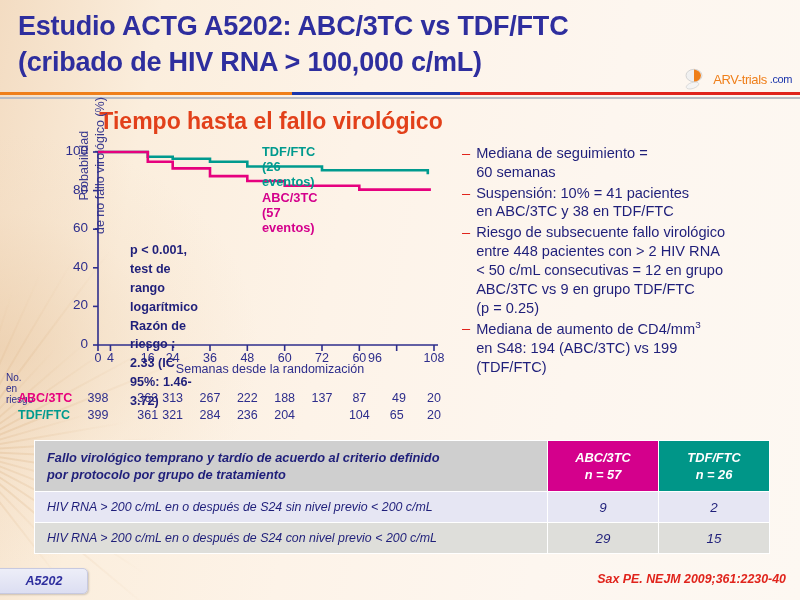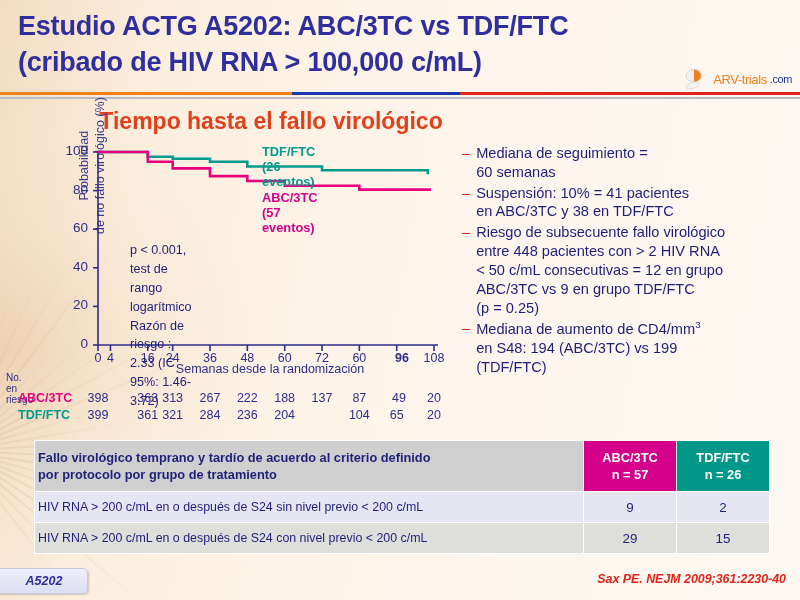--- a/index.html
+++ b/index.html
@@ -117,21 +117,21 @@
     position: absolute;
     color: #2e2e8c;
     font-size: 13.5px;
     text-align: right;
     width: 34px;
   }
   .stats-box {
     position: absolute;
     left: 130px; top: 241px;
     color: #1f1f7a;
-    font-weight: normal;
+    font-weight: bold;
     font-size: 12.6px;
     line-height: 1.5;
   }
   .curve-label {
     position: absolute;
     font-weight: bold;
     font-size: 12.8px;
   }
   .lbl-tdf { left: 262px; top: 144px; color: #009a8e; }
   .lbl-abc { left: 262px; top: 190px; color: #d4008c; }
@@ -172,22 +172,23 @@
   .dtable {
     position: absolute;
     left: 34px; top: 440px;
     width: 736px;
     border-collapse: collapse;
     font-size: 12.4px;
     table-layout: fixed;
   }
   .dtable td, .dtable th {
     border: 1px solid #ffffff;
-    padding: 3px 3px;
+    padding: 3px 12px;
     vertical-align: middle;
+    font-style: italic;
   }
   .dtable .hdr-desc {
     background: #cfcfcf;
     color: #1f1f7a;
     font-weight: bold;
     text-align: left;
     font-size: 12.8px;
     line-height: 1.35;
     white-space: pre-line;
     height: 44px;
@@ -321,21 +322,21 @@
     <div id="xticks">
         <div class="tick-label" style="left: 83px; top: 351px; width: 30px;">0</div>
         <div class="tick-label" style="left: 95.4444px; top: 351px; width: 30px;">4</div>
         <div class="tick-label" style="left: 132.778px; top: 351px; width: 30px;">16</div>
         <div class="tick-label" style="left: 157.667px; top: 351px; width: 30px;">24</div>
         <div class="tick-label" style="left: 195px; top: 351px; width: 30px;">36</div>
         <div class="tick-label" style="left: 232.333px; top: 351px; width: 30px;">48</div>
         <div class="tick-label" style="left: 269.667px; top: 351px; width: 30px;">60</div>
         <div class="tick-label" style="left: 307px; top: 351px; width: 30px;">72</div>
         <div class="tick-label" style="left: 344.333px; top: 351px; width: 30px;">60</div>
-        <div class="tick-label" style="left: 387px; top: 351px; width: 30px; font-weight: bold;">96</div>
+        <div class="tick-label" style="left: 360px; top: 351px; width: 30px;">96</div>
         <div class="tick-label" style="left: 419px; top: 351px; width: 30px;">108</div>
       </div>
 
     <div class="curve-label lbl-tdf">TDF/FTC (26 eventos)</div>
     <div class="curve-label lbl-abc">ABC/3TC (57 eventos)</div>
 
     <div class="stats-box">
       <div>p &lt; 0.001, test de rango logarítmico</div>
       <div>Razón de riesgo : 2.33 (IC 95%: 1.46-3.72)</div>
     </div>

